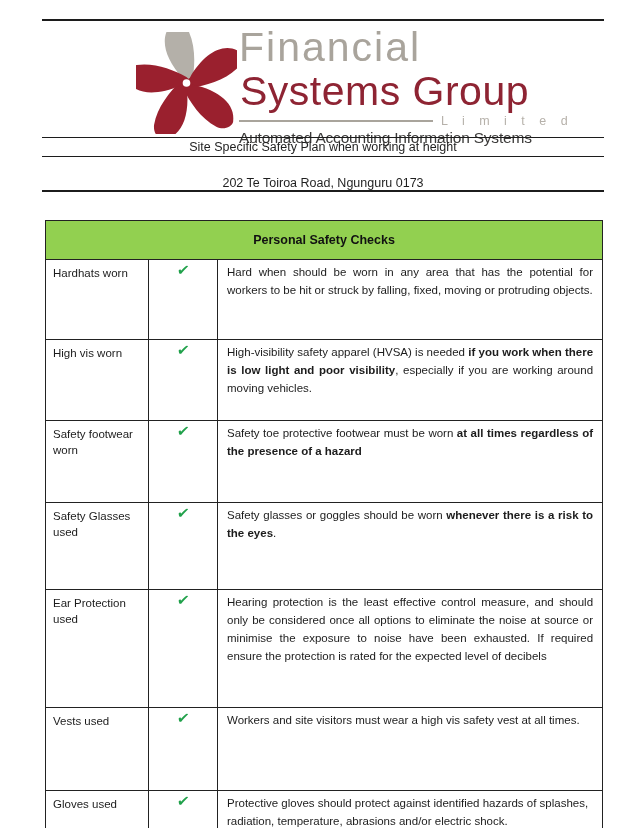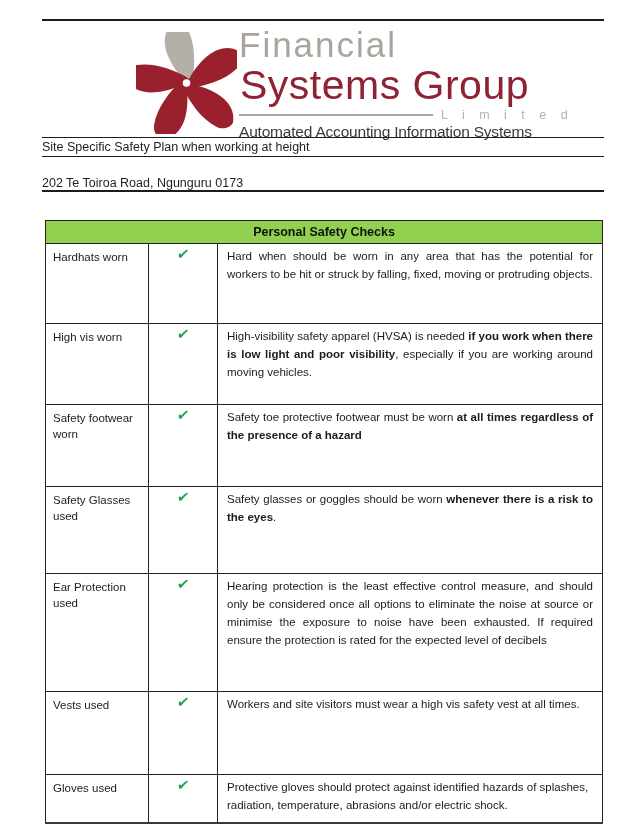--- a/index.html
+++ b/index.html
@@ -9,43 +9,43 @@
   }
   .rule{position:absolute;left:42px;width:562px;background:var(--rule);height:1.4px;}
   #rule-top{top:19px;height:2px;}
   #rule-logo{top:137px;}
   #rule-title{top:156px;}
   #rule-addr{top:190px;height:1.6px;}
 
   
   .logo-swirl{position:absolute;left:136px;top:32px;}
   .logo-text{position:absolute;left:239px;top:27px;width:290px;}
-  .brand1{font-size:35px;letter-spacing:2px;line-height:1.0;color:var(--logo_gray);}
+  .brand1{font-size:41px;letter-spacing:2px;line-height:1.0;color:var(--logo_gray);}
   .brand2{font-size:41px;letter-spacing:0.5px;line-height:1.0;margin-top:3px;white-space:nowrap;color:var(--logo_text_red);text-align:right;}
   .limited-row{display:flex;align-items:center;margin-top:3px;height:12px;}
   .limited-line{flex:0 0 194px;height:2px;background:var(--logo_gray);}
   .limited-text{font-size:12.5px;letter-spacing:5.5px;margin-left:8px;color:var(--logo_limited_gray);white-space:nowrap;}
   .tagline{font-size:15.5px;margin-top:2px;letter-spacing:-0.2px;white-space:nowrap;color:var(--logo_dark);}
 
   
-  .hdr{position:absolute;left:42px;width:562px;font-size:12.5px;color:#1f1f1f;line-height:16px;}
+  .hdr{position:absolute;left:42px;width:562px;text-align:center;font-size:12.5px;color:#1f1f1f;line-height:16px;}
   #hdr-title{top:139px;}
   #hdr-code{top:159px;}
   #hdr-address{top:175px;}
 
   
   table.safety{
     position:absolute;left:45px;top:220px;width:557px;
     border-collapse:collapse;table-layout:fixed;
     border:1.4px solid #222;border-bottom:2.4px solid #3a3a3a;
   }
   table.safety th, table.safety td{border:1.2px solid #222;}
   th.sec{
     background:var(--header_bg);height:22px;text-align:center;
-    font-size:12.5px;font-weight:bold;color:#111;padding:0;
+    font-size:12.5px;font-weight:bold;color:#111;padding:8px;
   }
   td{vertical-align:top;font-size:11.5px;color:#1c1c1c;}
   td.c-label{padding:5px 4px 0 7px;line-height:1.4;}
   td.c-check{text-align:center;padding-top:2px;}
   td.c-desc{padding:4px 9px 0 9px;line-height:1.565;}
   td.c-desc.justify{text-align:justify;}
   td.c-desc b{font-weight:700;}
   .check{
     font-family:"DejaVu Sans",sans-serif;font-size:14.5px;font-weight:bold;
     color:var(--check);display:inline-block;transform:skewX(-7deg);

